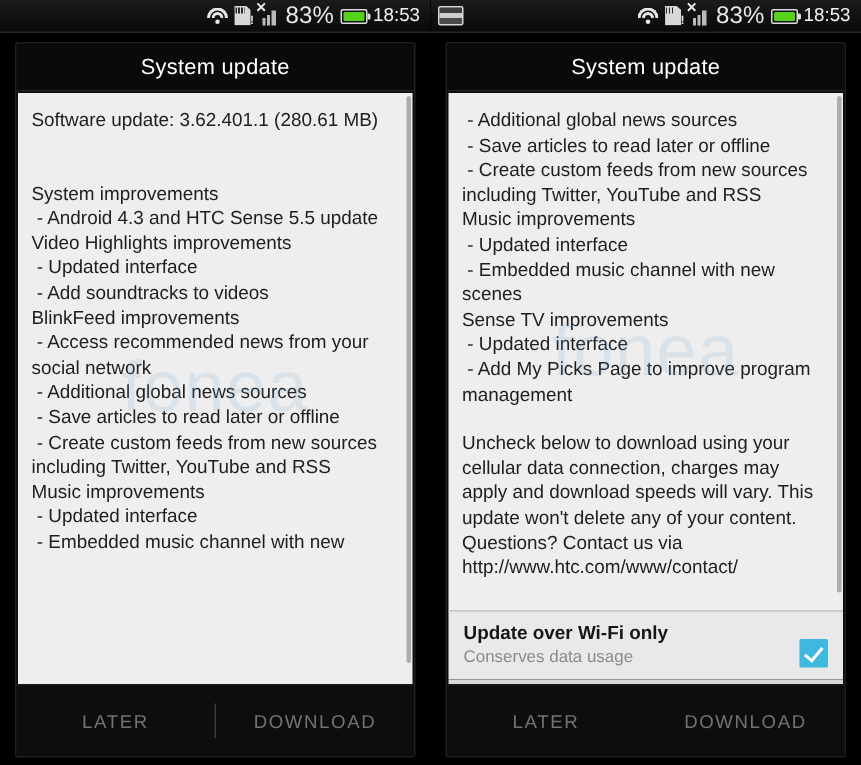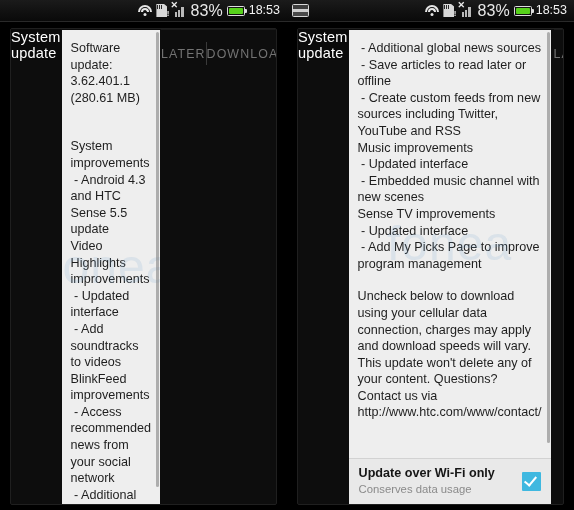--- a/index.html
+++ b/index.html
@@ -104,21 +104,21 @@
   }
 
   
   .dialog{
     position:absolute;
     left:10px; top:28px; right:10px; bottom:5px;
     background:#0d0d0d;
     border:1px solid #1f1f1f;
     border-radius:2px;
     box-shadow:0 0 6px rgba(0,0,0,.9);
-    display:flex; flex-direction:row;
+    display:flex; flex-direction:column;
     overflow:hidden;
   }
   .dlg-title{
     height:31px;
     background:#0a0a0a;
     color:#ffffff;
     font-size:14.5px;
     display:flex; align-items:center; justify-content:center;
     letter-spacing:0.2px;
   }
@@ -167,21 +167,21 @@
     width:3px;
     background:rgba(120,120,120,.55);
     border-radius:2px;
   }
 
   
   .check-row{
     background:#e9e9e9;
     border-top:1px solid #d2d2d2;
     padding:7px 10px 8px 10px;
-    display:flex; align-items:center; justify-content:space-between;
+    display:flex; align-items:flex-end; justify-content:space-between;
     gap:8px;
   }
   .check-texts{ display:flex; flex-direction:column; gap:1px; }
   .check-title{
     font-size:12.6px; font-weight:bold; color:#161616; line-height:15px;
   }
   .check-sub{
     font-size:11.3px; color:#8a8a8a; line-height:14px;
   }
   .checkbox{

